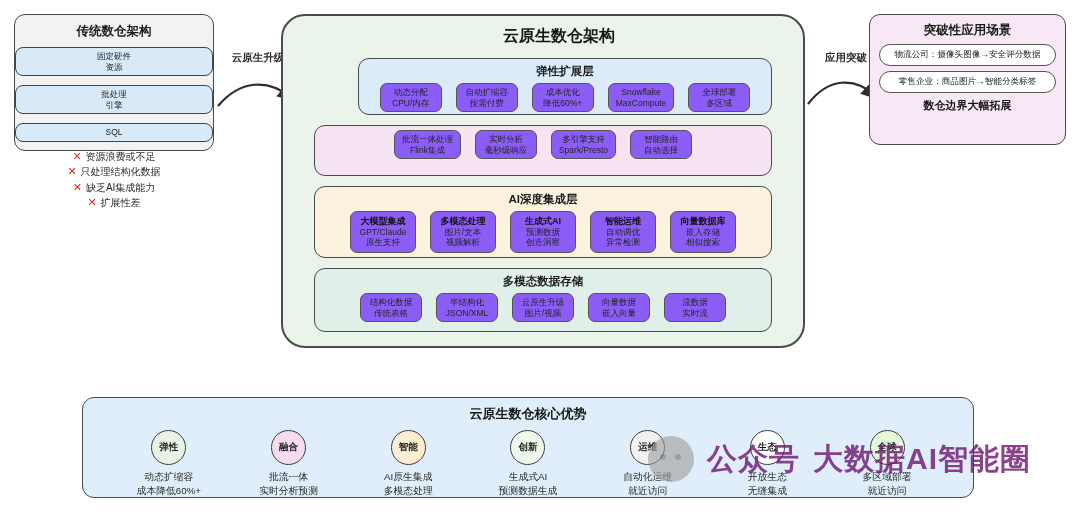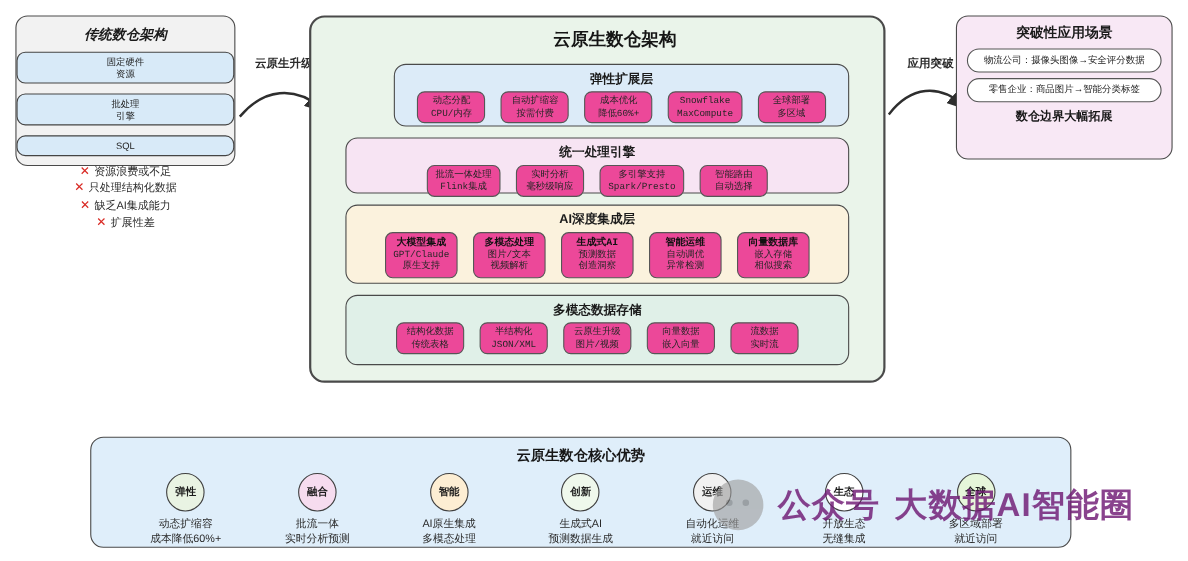--- a/index.html
+++ b/index.html
@@ -4,40 +4,40 @@
 <style>
   * { margin:0; padding:0; box-sizing:border-box; }
   html,body { background:#ffffff; }
   body { font-family:"Liberation Sans","DejaVu Sans",sans-serif; color:#222; }
   #stage { position:relative; width:1080px; height:510px; background:#fff; overflow:hidden; }
 
   .box { position:absolute; border:1.6px solid #4a4a4a; }
 
   
   #legacy-box { left:14px; top:14px; width:200px; height:137px; background:#f2f2f2; border-radius:11px; }
-  .legacy-title { text-align:center; font-weight:bold; font-size:12.5px; margin-top:8px; color:#1b1b1b;font-style:italic; }
+  .legacy-title { text-align:center; font-weight:bold; font-size:12.5px; margin-top:8px; color:#1b1b1b; }
   .chip-row { display:flex; align-items:stretch; gap:9px; margin-top:7px;flex-direction:column; }
   .chip { background:#d8eaf8; border:1.3px solid #444; border-radius:8px; min-width:34px; padding:3px 6px;
           display:flex; flex-direction:column; justify-content:center; text-align:center; }
   .chip span { display:block; font-size:8.5px; line-height:10.5px; color:#1d1d1d; }
   .issues { margin-top:7px; }
   .issue { display:flex; justify-content:center; gap:4px; font-size:10px; line-height:15.5px; color:#2a2a2a; }
   .x-icon { color:#d92b25; font-weight:bold; font-size:11px; }
 
   
-  #cloud-box { left:281px; top:14px; width:524px; height:334px; background:#eaf4ea; border-radius:14px; border-width:2px;padding-left:32px; }
+  #cloud-box { left:281px; top:14px; width:524px; height:334px; background:#eaf4ea; border-radius:24px; border-width:2px;padding-left:32px; }
   .cloud-title { text-align:center; font-weight:bold; font-size:16px; margin-top:10px; color:#151515; }
   .layer { position:absolute; left:31px; right:31px; border:1.6px solid #4a4a4a; border-radius:11px; }
   #layer-0 { top:42px;  height:57px; }
   #layer-1 { top:109px; height:51px; }
   #layer-2 { top:170px; height:72px; }
   #layer-3 { top:252px; height:64px; }
   .layer-title { text-align:center; font-weight:bold; font-size:11.5px; margin-top:5px; color:#1b1b1b; }
   .pill-row { display:flex; justify-content:center; align-items:flex-start; gap:14px; margin-top:4px; }
-  .pill { background:#ec4899; border:1.2px solid #565656; border-radius:7px; padding:3px 7px; min-width:62px; text-align:center;font-family:Liberation Mono, monospace; }
+  .pill { background:#8b5cf6; border:1.2px solid #565656; border-radius:7px; padding:3px 7px; min-width:62px; text-align:center; }
   .pill span { display:block; font-size:8.5px; line-height:10.5px; color:#262626; }
   .pill .pl-head { font-weight:bold; font-size:9px; color:#111; }
   .tall { padding:4px 6px; min-width:66px; }
 
   
   #scenario-box { left:869px; top:14px; width:197px; height:131px; background:#f8e8f5; border-radius:11px; }
   .scen-title { text-align:center; font-weight:bold; font-size:12.5px; margin-top:7px; color:#1b1b1b; }
   .scenario { background:#fff; border:1.2px solid #555; border-radius:12px; margin:5px 9px 0 9px; padding:4px 3px;
               text-align:center; font-size:8.6px; color:#222; }
   .scen-footer { text-align:center; font-weight:bold; font-size:11px; margin-top:5px; color:#171717; }
@@ -142,21 +142,20 @@
             <span>MaxCompute</span>
         </div>
         <div class="pill">
           <span>全球部署</span>
             <span>多区域</span>
         </div>
       </div>
     </div>
 
     <div class="layer" id="layer-1" style="background-color: rgb(247, 228, 243);">
-      <div class="layer-title">统一处理引擎</div>
       <div class="pill-row">
         <div class="pill">
           <span>批流一体处理</span>
             <span>Flink集成</span>
         </div>
         <div class="pill">
           <span>实时分析</span>
             <span>毫秒级响应</span>
         </div>
         <div class="pill">

